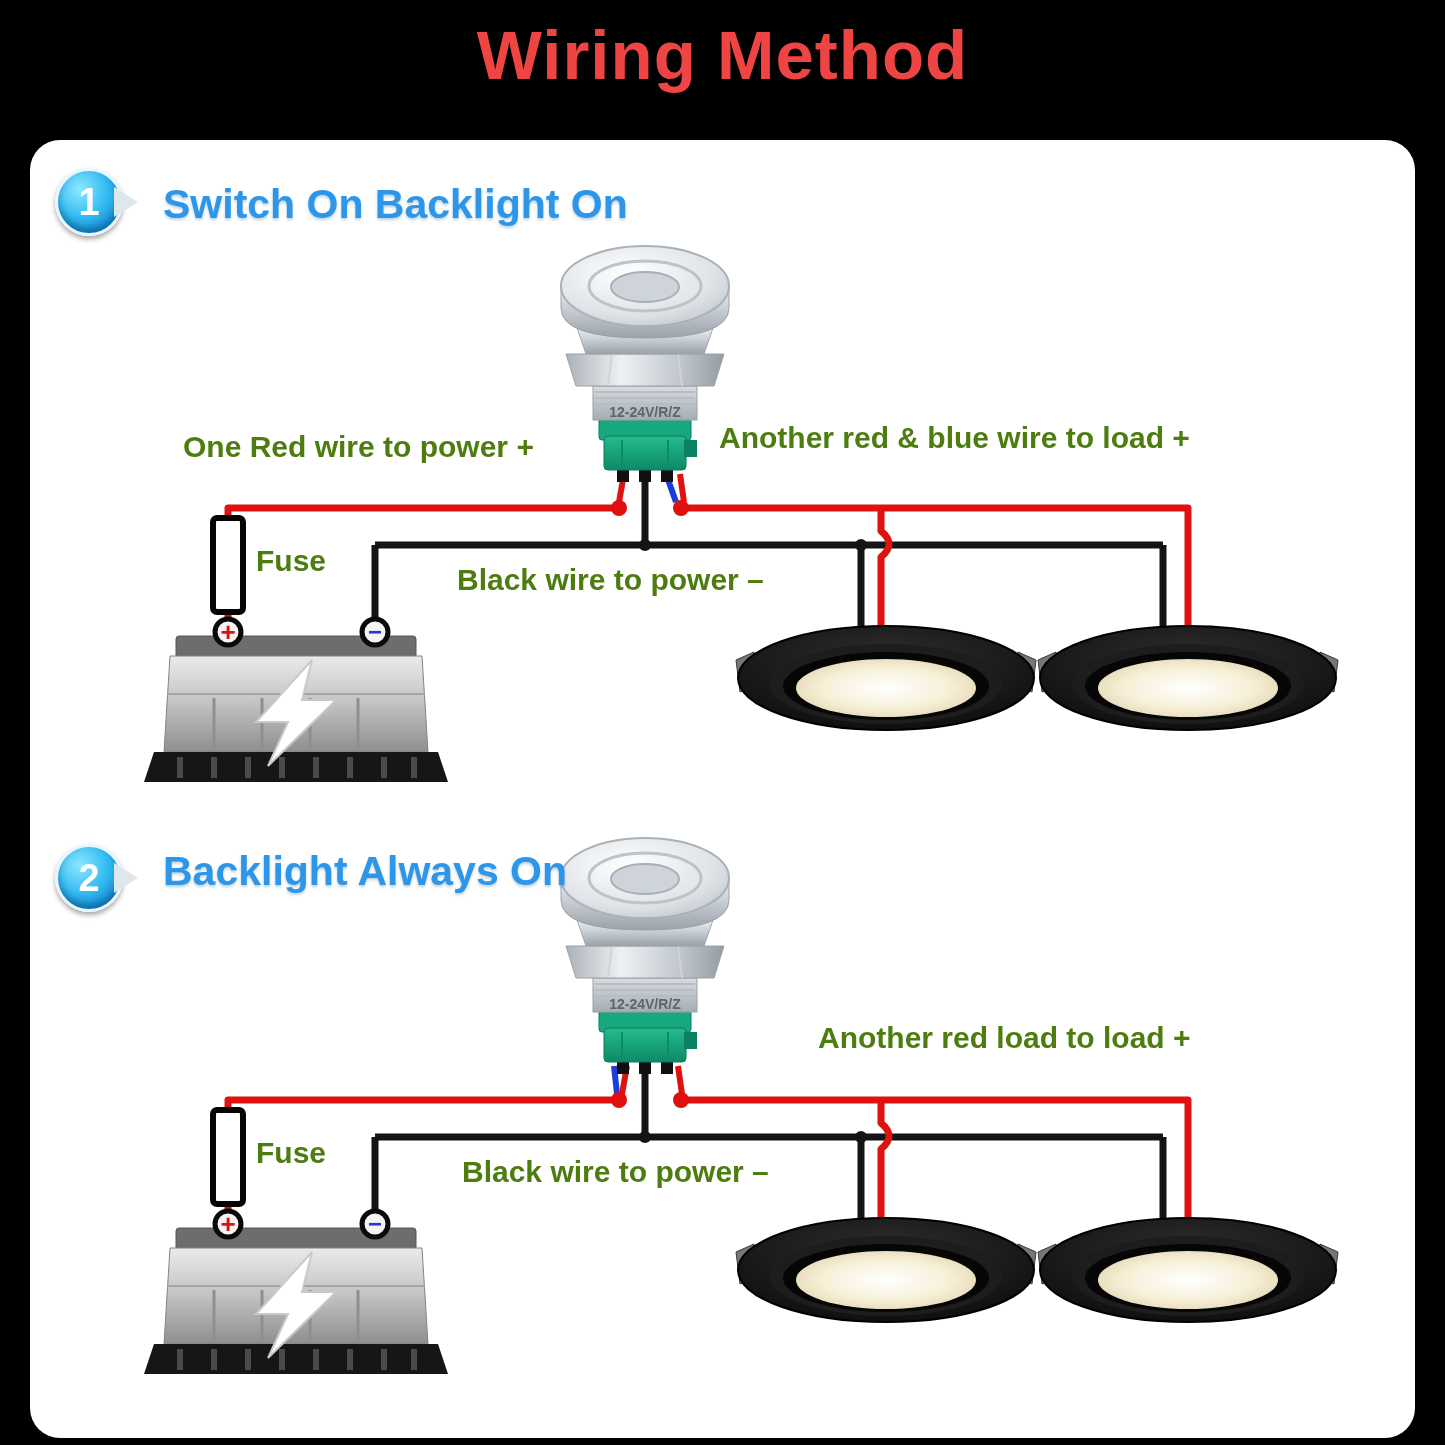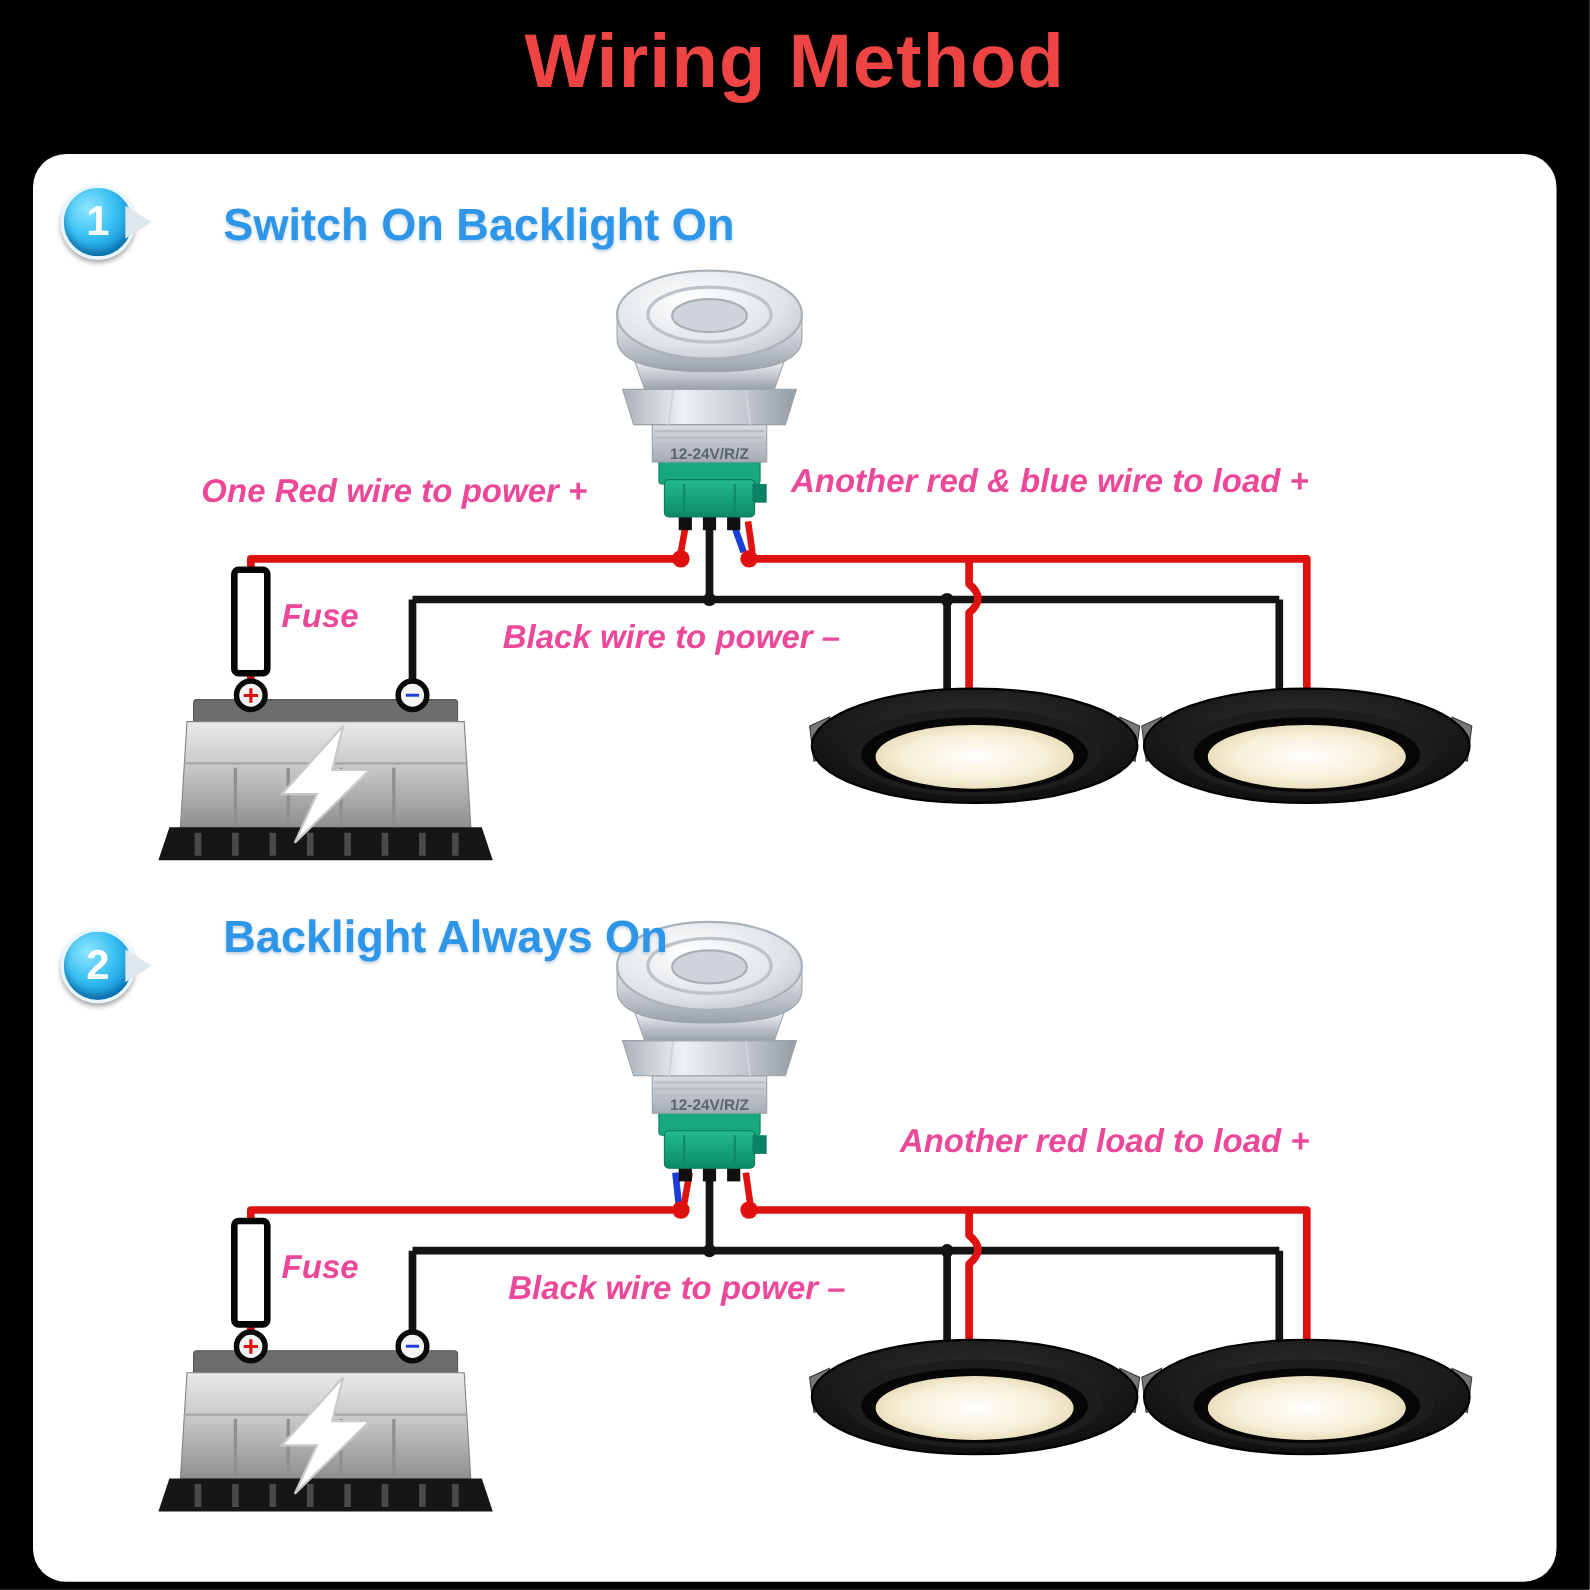--- a/index.html
+++ b/index.html
@@ -13,22 +13,22 @@
   .badge{position:absolute;width:62px;height:62px;border-radius:50%;
          background:radial-gradient(circle at 35% 30%, #8ee6ff, #35bdf2 45%, #0e86cc 85%);
          border:3px solid #e8f7ff;
          box-shadow:0 3px 5px rgba(0,0,0,.35), inset 0 -5px 7px rgba(0,60,110,.45);
          color:#fff;font-size:38px;font-weight:800;
          display:flex;align-items:center;justify-content:center;z-index:5;}
   .badge::after{content:"";position:absolute;left:56px;top:16px;z-index:-1;
          border-top:15px solid transparent;border-bottom:15px solid transparent;
          border-left:24px solid #dde7ec;}
   .section-title{position:absolute;font-size:41px;font-weight:800;color:#2e96e8;z-index:5;
-         text-shadow:0 2px 3px rgba(40,100,160,.30);margin-left:40px;}
-  .label{position:absolute;font-size:30px;font-weight:600;color:#ec4899;z-index:4;font-style:italic;}
+         text-shadow:0 2px 3px rgba(40,100,160,.30);}
+  .label{position:absolute;font-size:30px;font-weight:600;color:#4d7c0f;z-index:4;}
 </style>
 </head>
 <body>
 
 <div class="stage">
 
   <h1 class="page-title">Wiring Method</h1>
   <div class="panel"></div>
 
   <svg width="0" height="0" style="position:absolute">
@@ -152,21 +152,21 @@
   </svg>
 
   <div class="label" style="left:183px;top:430px;">One Red wire to power +</div>
   <div class="label" style="left:719px;top:421px;">Another red &amp; blue wire to load +</div>
   <div class="label" style="left:256px;top:544px;">Fuse</div>
   <div class="label" style="left:457px;top:563px;">Black wire to power –</div>
 
   <div class="badge" style="left:55px;top:844px;">
     <span>2</span>
   </div>
-  <div class="section-title" style="left:163px;top:828px;text-align:center;">Backlight Always On</div>
+  <div class="section-title" style="left:163px;top:848px;text-align:center;">Backlight Always On</div>
 
   <svg class="diagram" style="top:732px;" width="1445" height="660" viewBox="0 0 1445 660">
 
     <g fill="none" stroke-linejoin="round">
       <path d="M645,334 V405 M375,405 H1163 M375,405 V481 M861,405 V500 M1163,405 V500" stroke="#141414" stroke-width="7"></path>
       <path d="M619,366 V368 H228 V484" stroke="#df1212" stroke-width="7"></path>
       <path d="M681,368 H1188 V500" stroke="#df1212" stroke-width="7"></path>
       <path d="M881,368 V391 Q897,404 881,417 V500" stroke="#df1212" stroke-width="7"></path>
       <path d="M614,334 L617,362" stroke="#1c3ed8" stroke-width="6"></path>
       <path d="M627,334 L622,362" stroke="#df1212" stroke-width="6"></path>

